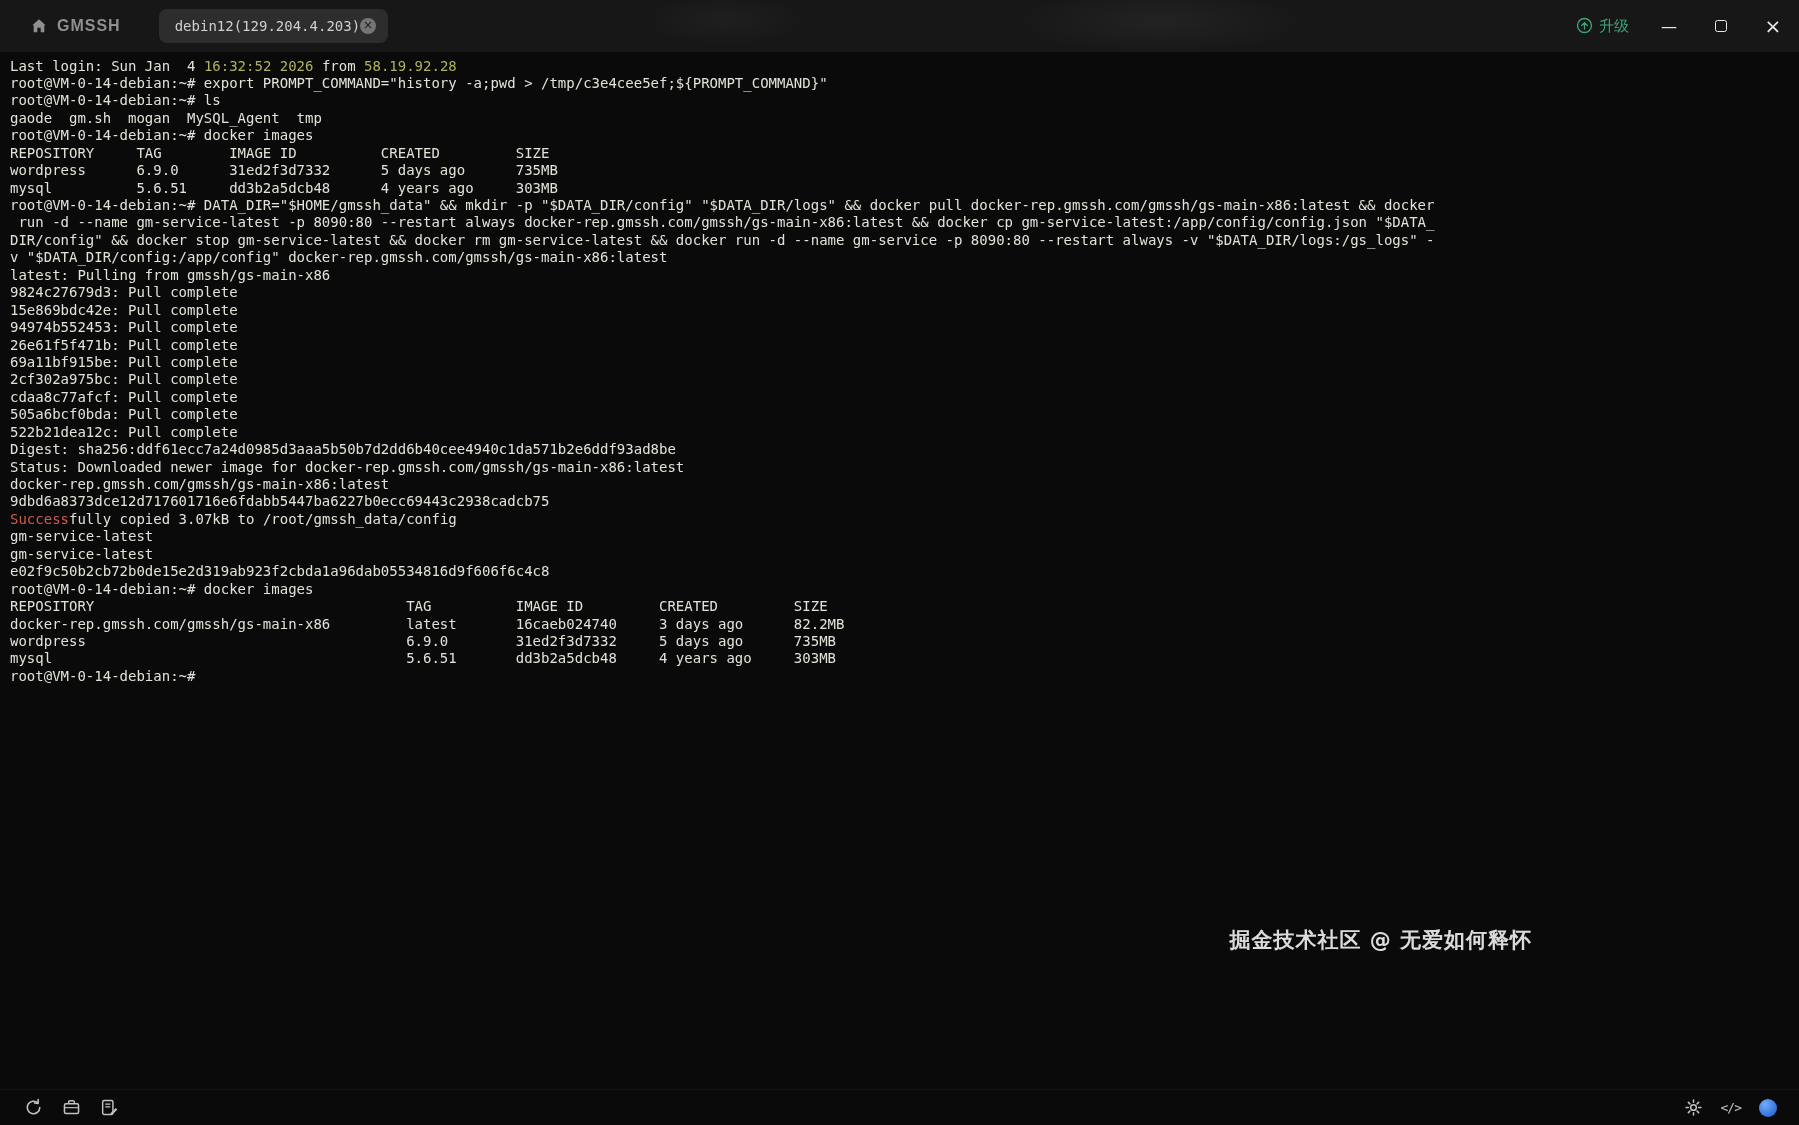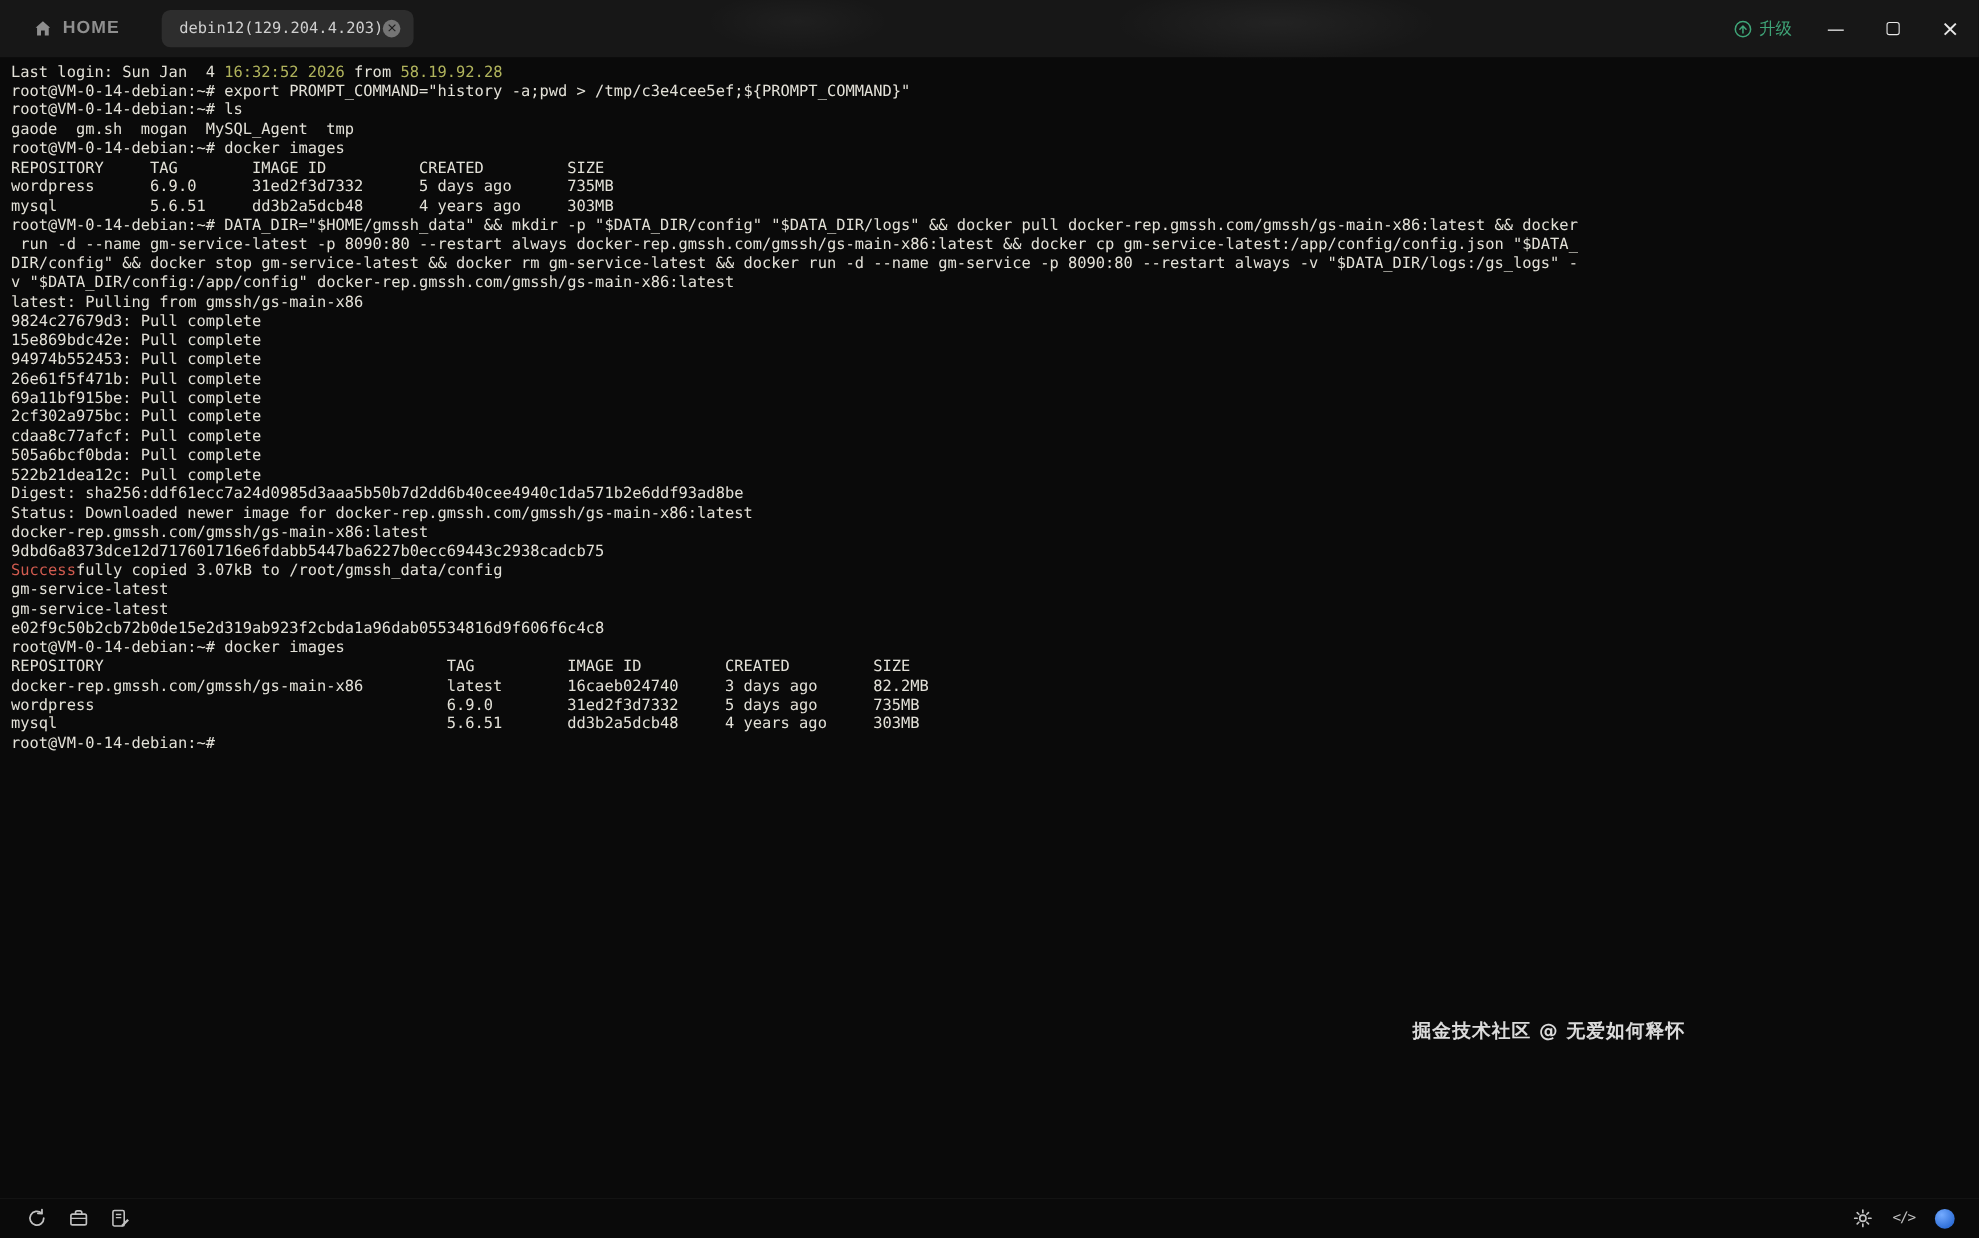--- a/index.html
+++ b/index.html
@@ -30,21 +30,21 @@
     border-radius:8px; display:flex; align-items:center; 
     padding:0 12px 0 16px; color:#cfcfcf; font-size:14px;
   }
   .tab-close {
     width:16px; height:16px; border-radius:50%; background:#757575;
     color:#1c1c1c; font-size:12px; line-height:15px; text-align:center;
     font-family:"DejaVu Sans", sans-serif; cursor:pointer; display:block;
   }
   .tb-spacer { flex:1; }
   .upgrade {
-    display:flex; align-items:center; gap:6px; color:var(--green);
+    display:flex; gap:6px; color:var(--green);
     font-family:Liberation Mono, monospace; font-size:15px;
     margin-right:14px; cursor:pointer;
   }
   .win-controls { display:flex; height:52px; }
   .win-btn {
     width:52px; height:52px; display:flex; align-items:center;
     justify-content:center; color:#e8e8e8; font-size:16px; cursor:pointer;
     font-family:"DejaVu Sans", sans-serif;
   }
   .win-btn .close-glyph { font-size:20px; }
@@ -56,21 +56,21 @@
     padding:5.5px 0 0 10px; font-size:14px; line-height:17.45px;
     color:var(--fg); white-space:pre; overflow:hidden; cursor:text;
   }
   .tline { height:17.45px; }
   .c-accent { color:var(--accent); }
   .c-error  { color:var(--error); }
 
   
   .watermark {
     position:absolute; top:926px; right:267px;
-    font-family:"DejaVu Sans", sans-serif; font-size:17px; font-weight:600;
+    font-family:"DejaVu Sans", sans-serif; font-size:21px; font-weight:600;
     color:rgba(236,236,236,0.93); letter-spacing:1px; pointer-events:none;
   }
 
   
   .bottombar {
     position:absolute; left:0; right:0; bottom:0; height:36px;
     display:flex; align-items:center;
     border-top:1px solid rgba(255,255,255,0.04);
   }
   .bottom-left  { display:flex; gap:19px; margin-left:24px; align-items:center; }
@@ -90,21 +90,21 @@
 <body>
 
 <div class="titlebar">
   <div class="smoke smoke-1"></div>
   <div class="smoke smoke-2"></div>
 
   <div class="logo">
     <svg width="18" height="18" viewBox="0 0 20 20">
       <path d="M10 2.6 L17.4 9.2 L15.9 9.2 L15.9 17 L11.9 17 L11.9 12 L8.1 12 L8.1 17 L4.1 17 L4.1 9.2 L2.6 9.2 Z" fill="#8f8f8f"></path>
     </svg>
-    <span>HOME</span>
+    <span>GMSSH</span>
   </div>
 
   <div class="tab">
     <span class="tab-label">debin12(129.204.4.203)</span>
     <span class="tab-close">×</span>
   </div>
 
   <div class="tb-spacer"></div>
 
   <div class="upgrade">

